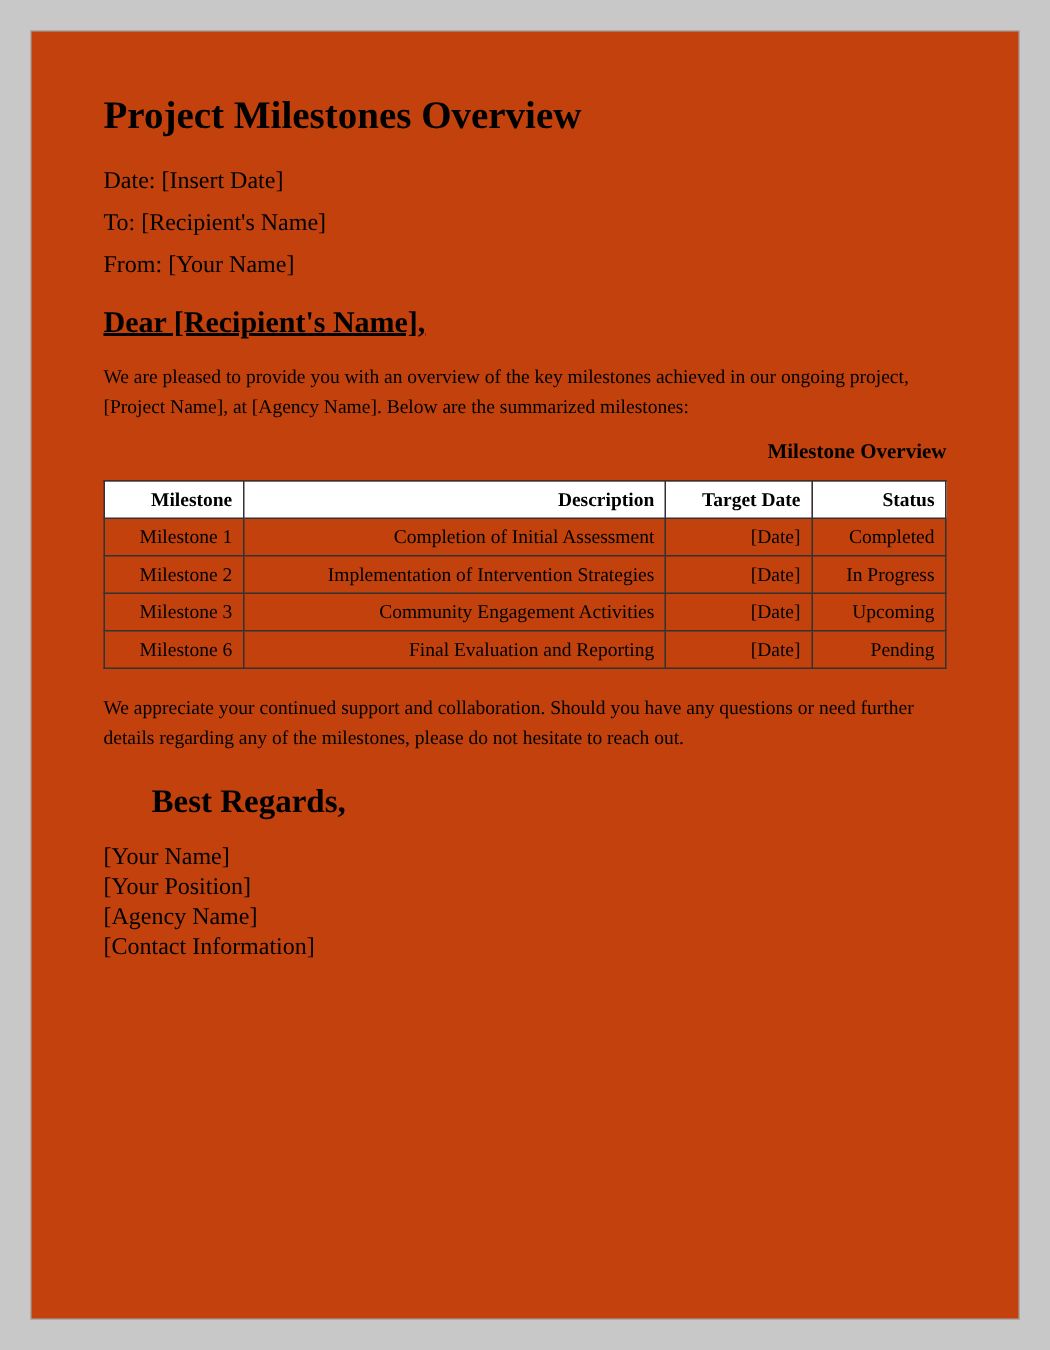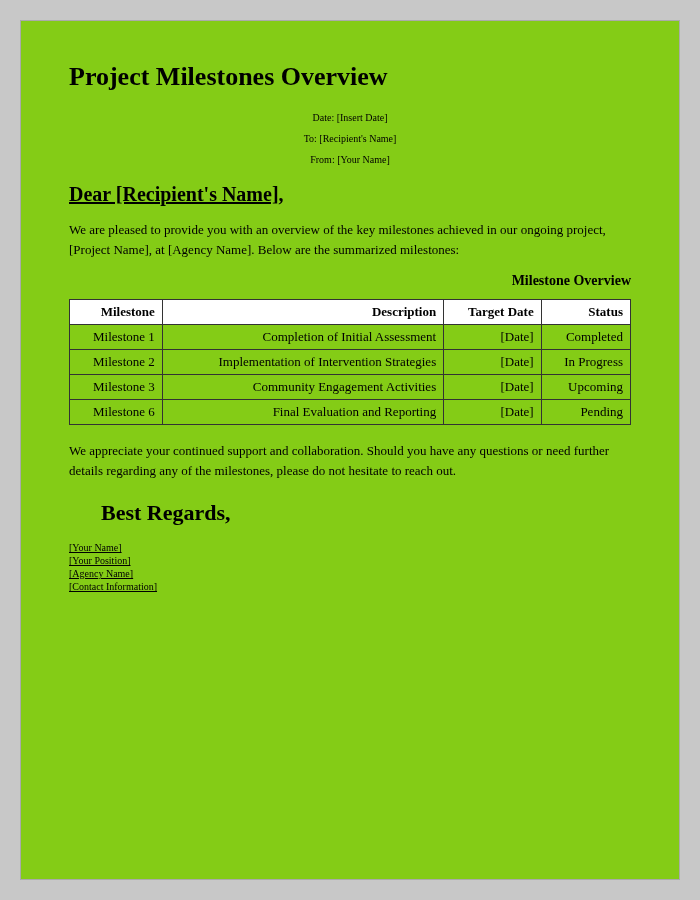--- a/index.html
+++ b/index.html
@@ -13,37 +13,36 @@
       display: flex;
       justify-content: center;
       align-items: center;
       min-height: 100vh;
       font-family: "Times New Roman", Times, serif;
     }
 
     .page {
       width: 660px;
       min-height: 860px;
-      background: #84cc16;
+      background: #c2410c;
       border: 1px solid #aaaaaa;
       padding: 40px 48px 40px 48px;
       position: relative;
     }
 
     .page-title {
       font-size: 26px;
       font-weight: bold;
       margin-bottom: 20px;
       line-height: 1.2;
     }
 
     .meta-line {
-      font-size: 10px;
+      font-size: 16px;
       margin-bottom: 10px;
-      text-align: center;
     }
 
     .salutation {
       font-size: 20px;
       font-weight: bold;
       margin-top: 18px;
       margin-bottom: 14px;
       text-decoration: underline;
     }
 
@@ -83,23 +82,22 @@
 
     .closing-heading {
       font-size: 22px;
       font-weight: bold;
       margin-top: 20px;
       margin-bottom: 16px;
       margin-left: 32px;
     }
 
     .signature-line {
-      font-size: 10px;
+      font-size: 16px;
       margin-bottom: 2px;
-      text-decoration: underline;
     }
   </style>
 </head>
 <body>
 
 <div class="page">
 
   <h1 class="page-title">Project Milestones Overview</h1>
 
   <p class="meta-line">Date: [Insert Date]</p>

